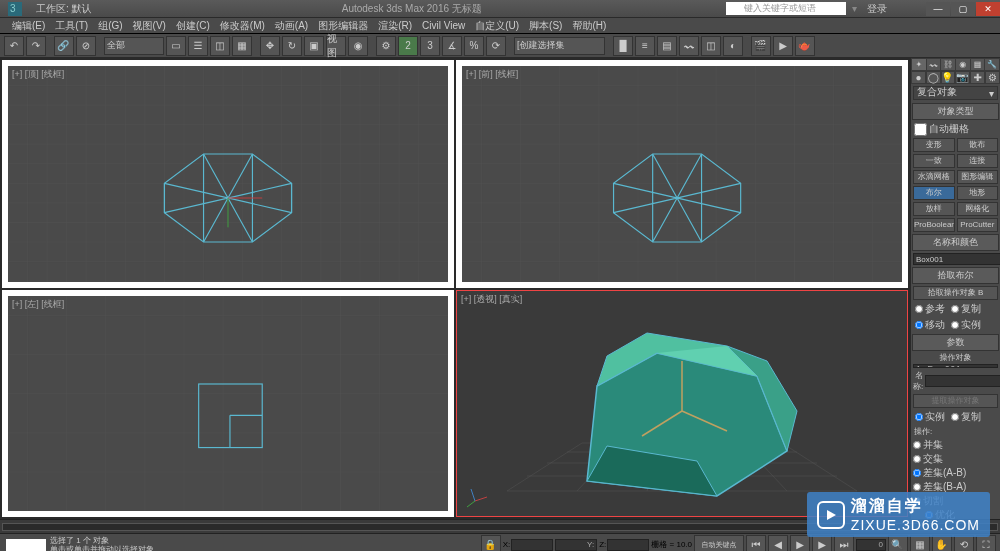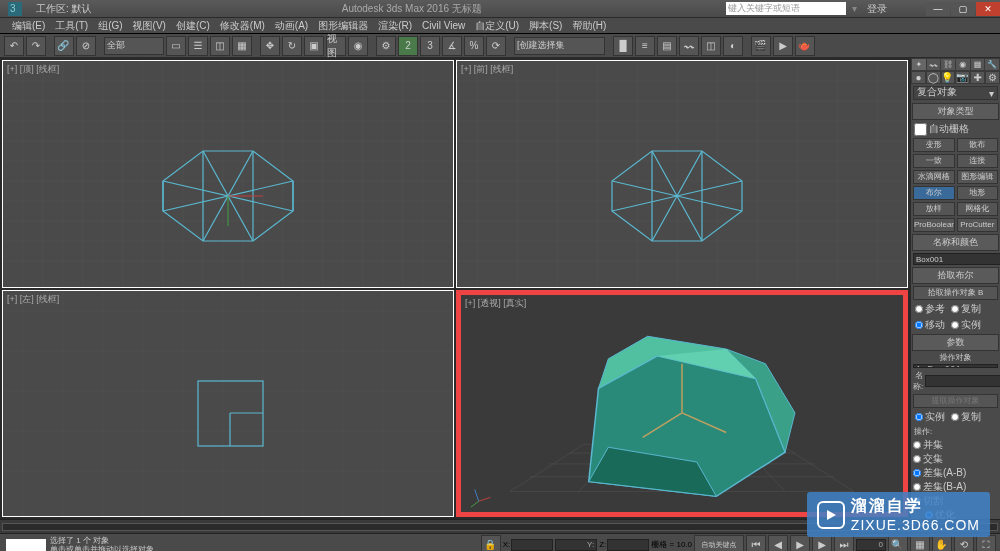--- a/index.html
+++ b/index.html
@@ -3,43 +3,43 @@
 <meta charset="utf-8">
 <style>
 * { margin: 0; padding: 0; box-sizing: border-box; font-family: "Microsoft YaHei", Arial, sans-serif; font-size: 10px; user-select: none; }
 body { width: 1000px; height: 551px; background: #3a3a3a; overflow: hidden; position: relative; }
 
 
 .titlebar { height: 18px; background: linear-gradient(#5a5a5a, #4a4a4a); display: flex; align-items: center; color: #ccc; border-bottom: 1px solid #2a2a2a; }
 .titlebar-left { width: 30px; display: flex; justify-content: center; }
 .titlebar-ws { font-size: 10px; padding: 0 6px; }
 .titlebar-title { flex: 1; text-align: center; font-size: 10px; color: #aaa; }
-.titlebar-search { width: 120px; height: 13px; background: #fff; margin-right: 6px; font-size: 9px; padding: 0 2px; color: #999; }
+.titlebar-search { width: 120px; height: 13px; background: #fff; margin-right: 6px; font-size: 9px; padding: 0 18px; color: #999; }
 .titlebar-login { font-size: 10px; padding: 0 38px 0 6px; }
 .win-controls { display: flex; }
 .win-btn { width: 24px; height: 14px; margin-left: 1px; display: flex; align-items: center; justify-content: center; font-size: 9px; color: #fff; }
 .win-min { background: #555; }
 .win-max { background: #555; }
 .win-close { background: #c04030; }
 
 
 .menubar { height: 16px; background: #4a4a4a; display: flex; align-items: center; padding: 0 7px; color: #ccc; border-bottom: 1px solid #000000; }
 .menu-item { padding: 0 5px; font-size: 10px; cursor: pointer; }
 
 
 .toolbar { height: 24px; background: #4a4a4a; display: flex; align-items: center; padding: 0 4px; gap: 2px; border-bottom: 1px solid #2a2a2a; }
 .tb-btn { width: 20px; height: 20px; background: #555; border: 1px solid #333; display: flex; align-items: center; justify-content: center; color: #ccc; font-size: 10px; cursor: pointer; }
 .tb-sep { width: 4px; }
 .tb-drop { width: 60px; height: 18px; background: #555; border: 1px solid #333; color: #ccc; font-size: 9px; padding: 0 2px; display: flex; align-items: center; }
 
 
 .main { display: flex; height: 461px; }
 .viewports { flex: 1; display: grid; grid-template-columns: 1fr 1fr; grid-template-rows: 1fr 1fr; gap: 2px; padding: 2px; background: #2a2a2a; }
-.viewport { background: #4a4a4a; position: relative; border: 1px solid #ffffff; overflow: hidden; }
-.viewport.active { border: 5px solid #ef4444; padding-left: 20px; }
+.viewport { background: #4a4a4a; position: relative; border: 6px solid #ffffff; overflow: hidden; }
+.viewport.active { border: 1px solid #ef4444; padding-left: 20px; }
 .vp-label { position: absolute; top: 2px; left: 4px; color: #aaa; font-size: 9px; z-index: 10; }
 .vp-grid { position: absolute; inset: 0; }
 .wireframe { stroke: #5ab8d0; stroke-width: 1.2; fill: none; }
 
 
 .rpanel { width: 90px; background: #4a4a4a; border-left: 1px solid #2a2a2a; display: flex; flex-direction: column; overflow: hidden; font-size: 9px; color: #ccc; }
 .rp-tabs { height: 18px; display: flex; gap: 1px; padding: 1px; background: #3a3a3a; }
 .rp-tab { flex: 1; background: #555; display: flex; align-items: center; justify-content: center; font-size: 8px; cursor: pointer; }
 .rp-tab.active { background: #666; }
 .rp-subtabs { height: 16px; display: flex; background: #3a3a3a; }

